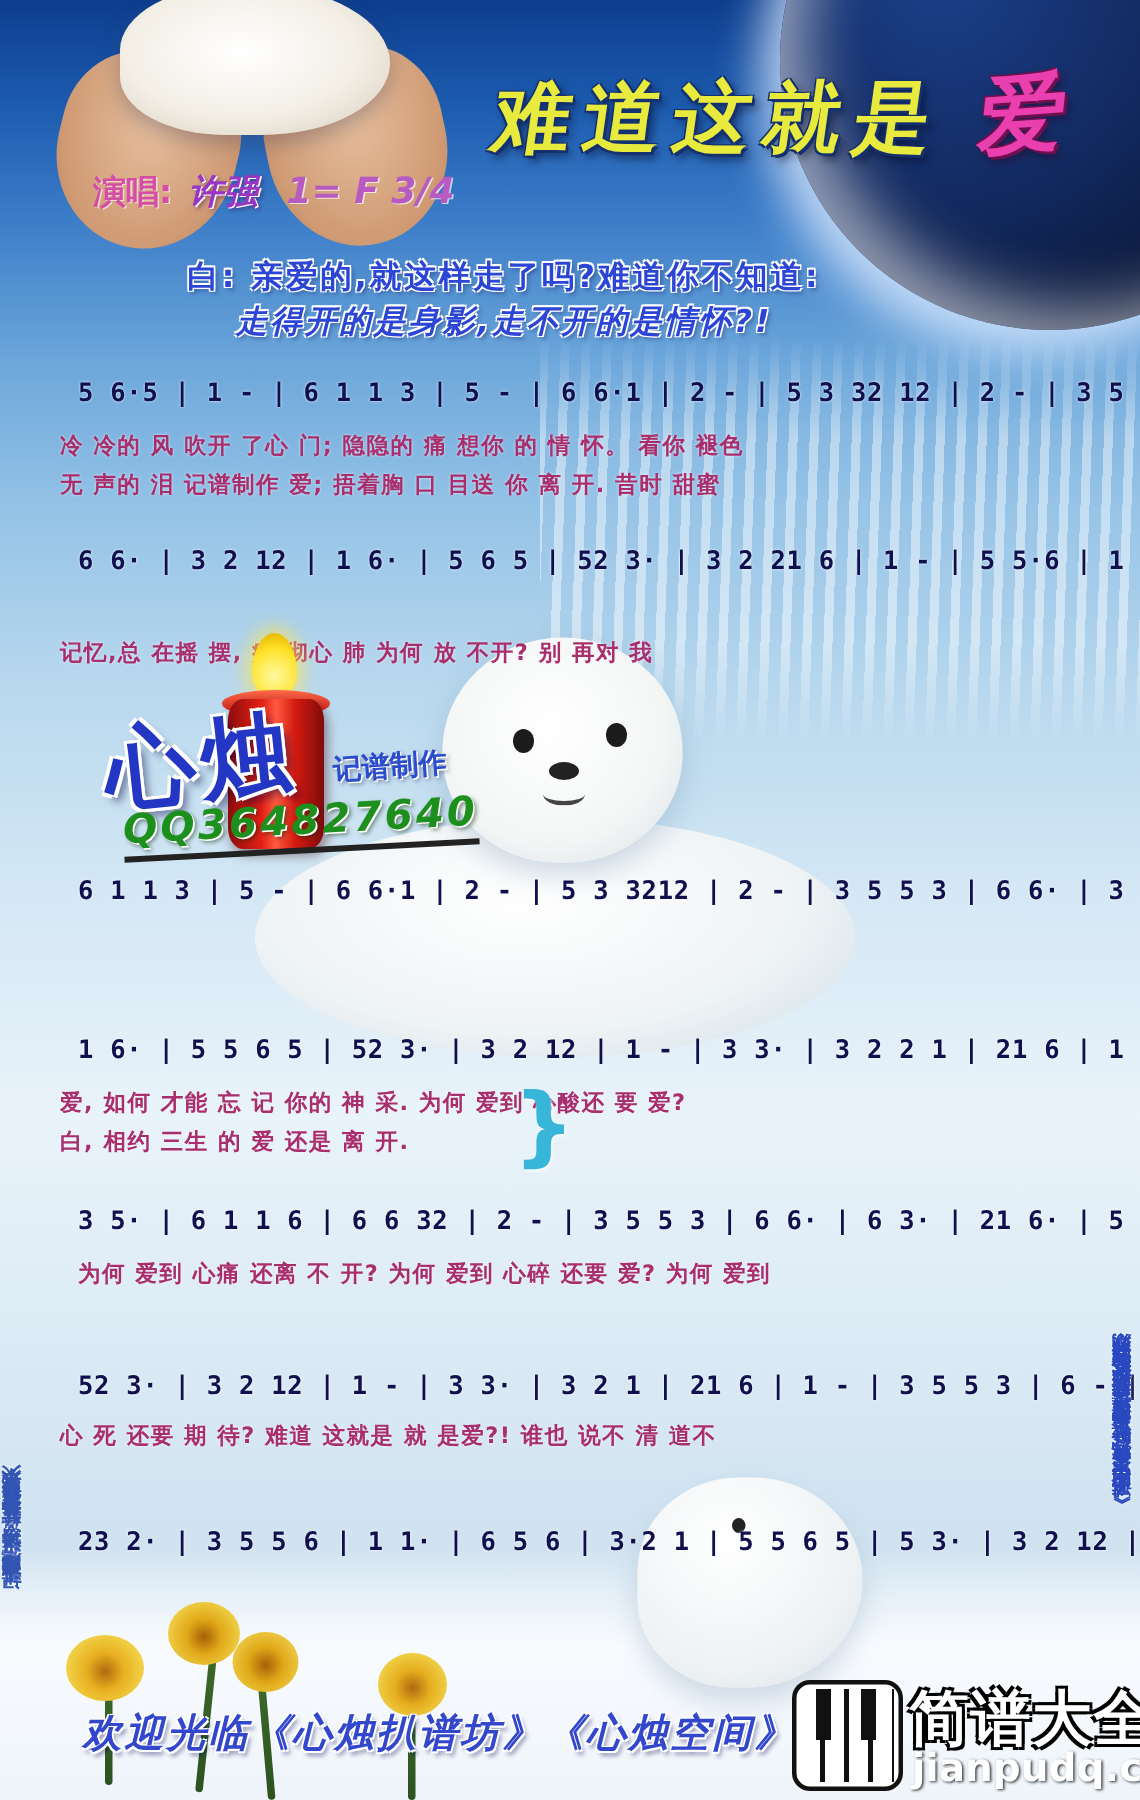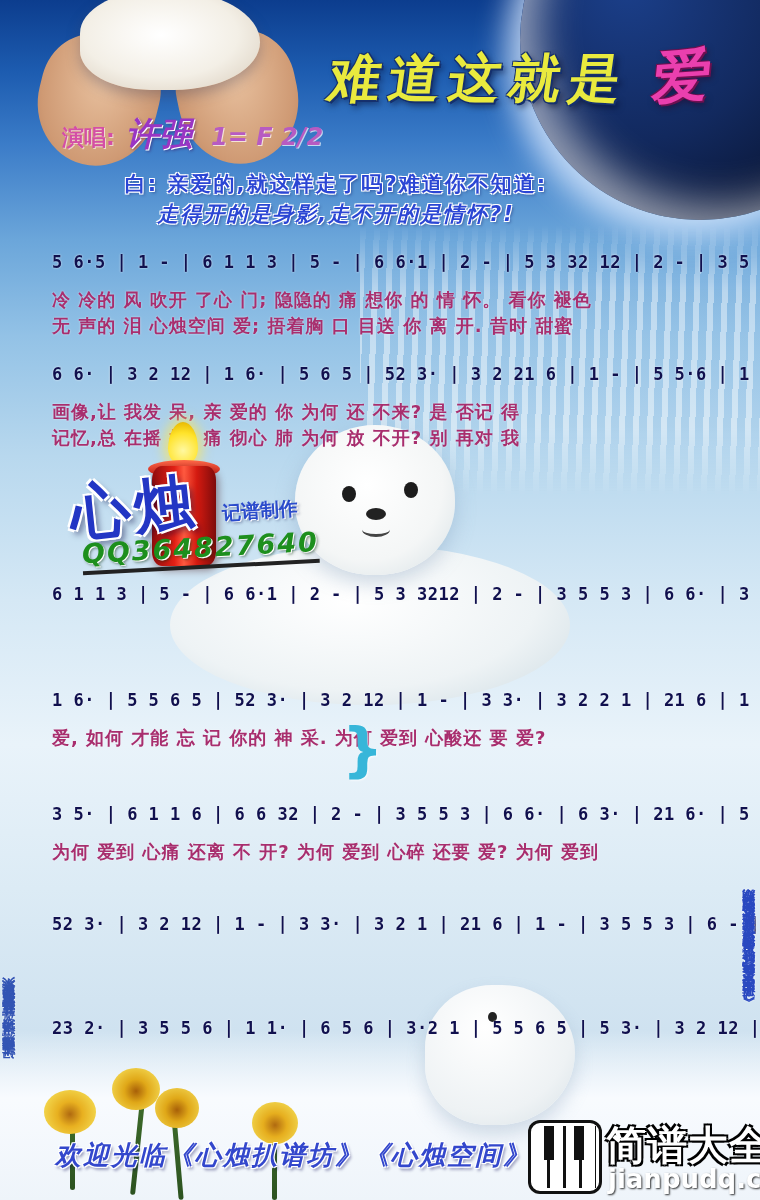--- a/index.html
+++ b/index.html
@@ -36,28 +36,28 @@
   .flower{border-radius:50%;}
   .stem{background:linear-gradient(180deg,#3d6b2a,#2c5220);width:5px;border-radius:3px;}
   
   .title-line{left:300px;top:38px;width:440px;text-align:center;white-space:nowrap;}
   .title-main{display:inline-block;font-size:52px;font-weight:bold;color:#e9ea3e;letter-spacing:8px;transform:skewX(-8deg);
     text-shadow:2px 2px 0 #15306e,-1px -1px 0 #15306e,1px -1px 0 #15306e,-1px 1px 0 #15306e,4px 4px 6px rgba(0,0,30,.55);}
   .title-accent{display:inline-block;font-size:58px;font-weight:bold;color:#ea3fae;margin-left:18px;transform:skewX(-10deg) rotate(-4deg);
     text-shadow:2px 2px 0 #6e1050,-1px -1px 0 #6e1050,3px 4px 6px rgba(40,0,30,.5);}
   .performer{left:62px;top:112px;white-space:nowrap;}
   .performer .lab{font-size:22px;font-weight:bold;color:#d44ea6;text-shadow:1px 1px 0 rgba(255,255,255,.6);}
-  .performer .name{font-size:33px;font-weight:bold;color:#9a35c4;margin:0 14px 0 6px;font-style:italic;
+  .performer .name{font-size:23px;font-weight:bold;color:#9a35c4;margin:0 14px 0 6px;font-style:italic;
     text-shadow:1px 1px 0 #fff,2px 2px 3px rgba(60,0,80,.45);}
   .performer .key{font-size:24px;font-weight:bold;font-style:italic;color:#b75bc2;text-shadow:1px 1px 0 rgba(255,255,255,.7);}
   .spoken{width:672px;text-align:center;font-size:21px;font-weight:bold;color:#2b46d4;letter-spacing:2px;white-space:nowrap;
     text-shadow:-1px -1px 0 #fff,1px -1px 0 #fff,-1px 1px 0 #fff,1px 1px 0 #fff,2px 2px 3px rgba(0,0,80,.35);}
   .notation{left:52px;width:680px;font-family:"DejaVu Sans Mono","Liberation Mono",monospace;font-size:17px;font-weight:bold;
     color:#10104e;letter-spacing:.5px;white-space:nowrap;text-shadow:0 0 2px rgba(255,255,255,.85);}
-  .lyrics{left:52px;width:690px;font-size:18px;font-weight:bold;color:#a82e6e;letter-spacing:1px;white-space:nowrap;
+  .lyrics{left:40px;width:690px;font-size:15px;font-weight:bold;color:#a82e6e;letter-spacing:1px;white-space:nowrap;
     text-shadow:0 0 2px rgba(255,255,255,.7);}
   .brace{left:342px;top:716px;font-size:58px;color:#37b6d9;font-weight:bold;text-shadow:1px 1px 2px rgba(255,255,255,.8);}
   
   .candle-body{left:152px;top:466px;width:64px;height:100px;border-radius:10px/14px;
     background:linear-gradient(90deg,#8f0d0d,#e22015 35%,#ff5a40 50%,#d41a10 70%,#7e0b0b);box-shadow:2px 4px 8px rgba(60,0,0,.45);}
   .candle-top{left:148px;top:460px;width:72px;height:18px;border-radius:50%;
     background:linear-gradient(180deg,#ff6a4a,#c01510);}
   .flame{left:168px;top:422px;width:30px;height:44px;border-radius:50% 50% 50% 50%/60% 60% 40% 40%;
     background:radial-gradient(circle at 50% 65%,#fff8a0 0%,#ffe32a 55%,#e8b800 90%);box-shadow:0 0 12px 4px rgba(255,230,80,.7);}
   .logo-name{left:70px;top:468px;font-size:60px;font-weight:bold;color:#2336c4;letter-spacing:4px;transform:rotate(-6deg);
@@ -117,51 +117,52 @@
   <div class="abs flower" style="left:155px;top:1088px;width:44px;height:40px;background:radial-gradient(circle at 50% 55%,#a86008 0%,#e0a818 38%,#eecc46 78%,#d0ae36);"></div>
   <div class="abs flower" style="left:252px;top:1102px;width:46px;height:42px;background:radial-gradient(circle at 50% 55%,#b06a10 0%,#e6ae1e 36%,#f0d24a 76%,#d6b43a);"></div>
 
   <div class="abs title-line">
     <span class="title-main">难道这就是</span>
     <span class="title-accent">爱</span>
   </div>
   <div class="abs performer">
     <span class="lab">演唱:</span>
     <span class="name">许强</span>
-    <span class="key">1= F 2/2</span>
+    <span class="key">1= F 3/4</span>
   </div>
 
   <div class="abs spoken" style="top:170px;">白: 亲爱的,就这样走了吗?难道你不知道:</div>
   <div class="abs spoken" style="top:200px;font-style:italic;">走得开的是身影,走不开的是情怀?!</div>
 
   <div class="abs notation" style="top:252px;">5 6·5 | 1 - | 6 1 1 3 | 5 - | 6 6·1 | 2 - | 5 3 32 12 | 2 - | 3 5 5 3 |</div>
   <div class="abs lyrics" style="top:288px;">冷 冷的 风  吹开 了心 门;  隐隐的 痛  想你 的  情 怀。 看你 褪色</div>
-  <div class="abs lyrics" style="top:314px;">无 声的 泪  心烛空间 爱;  捂着胸 口  目送 你  离 开.  昔时 甜蜜</div>
+  <div class="abs lyrics" style="top:314px;">无 声的 泪  记谱制作 爱;  捂着胸 口  目送 你  离 开.  昔时 甜蜜</div>
 
   <div class="abs notation" style="top:364px;">6 6· | 3 2 12 | 1 6· | 5 6 5 | 52 3· | 3 2 21 6 | 1 - | 5 5·6 | 1 - |</div>
-  <div class="abs lyrics" style="top:400px;">画像,让 我发  呆,  亲 爱的 你   为何 还  不来?  是 否记 得</div>
   <div class="abs lyrics" style="top:426px;">记忆,总 在摇  摆,  痛 彻心 肺   为何 放  不开?  别 再对 我</div>
 
   <div class="abs flame"></div>
   <div class="abs candle-top"></div>
   <div class="abs candle-body"></div>
   <div class="abs logo-name">心烛</div>
   <div class="abs logo-sub">记谱制作</div>
   <div class="abs logo-qq">QQ364827640</div>
 
   <div class="abs notation" style="top:584px;">6 1 1 3 | 5 - | 6 6·1 | 2 - | 5 3 3212 | 2 - | 3 5 5 3 | 6 6· | 3 2 12 |</div>
 
   <div class="abs notation" style="top:690px;">1 6· | 5 5 6 5 | 52 3· | 3 2 12 | 1 - | 3 3· | 3 2 2 1 | 21 6 | 1 - |</div>
   <div class="abs lyrics" style="top:726px;">爱,  如何 才能 忘   记 你的 神   采.  为何 爱到 心酸还  要 爱?</div>
+  <div class="abs lyrics" style="top:752px;">白,  相约 三生 的   爱 还是 离   开.</div>
   <div class="abs brace">}</div>
 
   <div class="abs notation" style="top:804px;">3 5· | 6 1 1 6 | 6 6 32 | 2 - | 3 5 5 3 | 6 6· | 6 3· | 21 6· | 5 5 6 5 |</div>
-  <div class="abs lyrics" style="top:840px;">为何 爱到 心痛 还离 不  开?  为何 爱到 心碎 还要 爱?   为何 爱到</div>
+  <div class="abs lyrics" style="top:840px;margin-left:12px;">为何 爱到 心痛 还离 不  开?  为何 爱到 心碎 还要 爱?   为何 爱到</div>
 
   <div class="abs notation" style="top:914px;">52 3· | 3 2 12 | 1 - | 3 3· | 3 2 1 | 21 6 | 1 - | 3 5 5 3 | 6 - | 6·3 |</div>
+  <div class="abs lyrics" style="top:948px;">心  死 还要 期  待?   难道 这就是 就   是爱?! 谁也 说不 清   道不</div>
 
   <div class="abs notation" style="top:1018px;">23 2· | 3 5 5 6 | 1 1· | 6 5 6 | 3·2 1 | 5 5 6 5 | 5 3· | 3 2 12 | 1 - ‖</div>
 
   <div class="abs vnote vleft">记扒作品疏漏难免,仅供学习交流,转载及传播若有改动请先联系本人。</div>
   <div class="abs vnote vright">感谢《中国音乐之声》《金色风铃》《一叶歌谱》《乌素曲谱》《搜谱》等音乐网站及广大歌友给与的支持和鼓励。</div>
 
   <div class="abs welcome">欢迎光临《心烛扒谱坊》《心烛空间》《心</div>
 
   <div class="abs wm">
     <div class="wm-icon">

